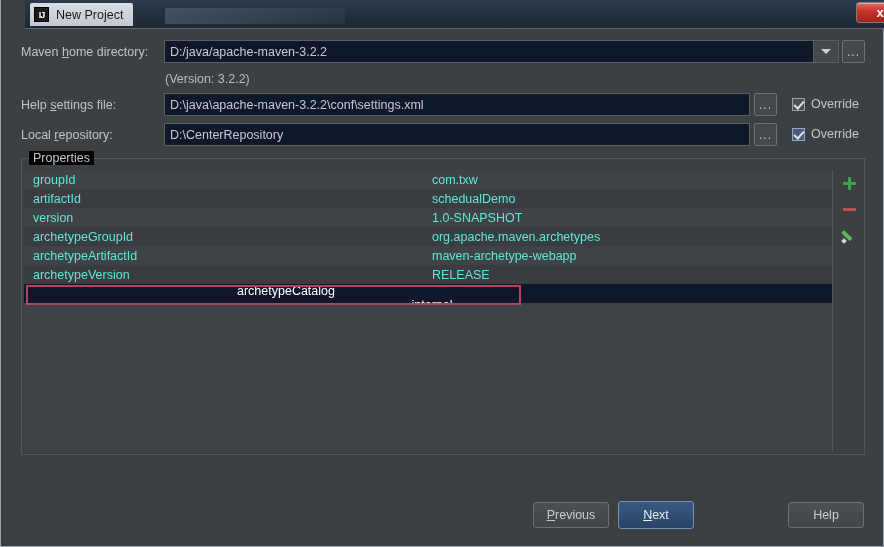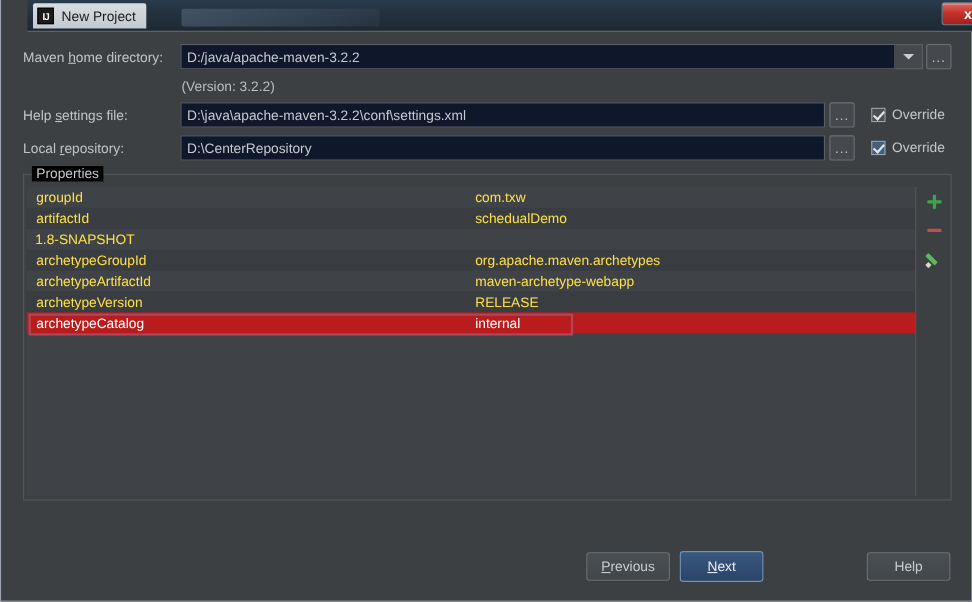--- a/index.html
+++ b/index.html
@@ -112,25 +112,25 @@
   .group-title{
     position:absolute;left:28px;top:151px;font-size:12.5px;color:#c3c8cd;
     background:#000000;padding:0 4px;
   }
   .table{
     position:absolute;left:23px;top:170px;width:808px;height:281px;
     overflow:hidden;
   }
   .trow{
     position:relative;height:19px;display:flex;align-items:center;
-    font-size:12.5px;color:#fde047;
+    font-size:12.5px;color:#5eead4;
   }
   .trow.odd{background:#3f4347;}
   .trow.even{background:#393d41;}
-  .trow.selected{background:#b91c1c;color:#ffffff;}
+  .trow.selected{background:#0f172a;color:#ffffff;flex-direction:column;}
   .tkey{width:400px;padding-left:9px;box-sizing:border-box;white-space:nowrap;overflow:hidden;}
   .tval{flex:1;padding-left:8px;box-sizing:border-box;white-space:nowrap;overflow:hidden;}
   .table-blank{background:#3f4347;}
   .vsep{
     position:absolute;left:831px;top:170px;width:1px;height:281px;background:#53585d;
   }
   
   .annot{
     position:absolute;left:25px;top:285px;width:495px;height:20px;
     box-sizing:border-box;border:2px solid #b0475a;pointer-events:none;
@@ -240,21 +240,22 @@
   <div class="table" id="properties-table">
       <div class="trow odd">
         <div class="tkey">groupId</div>
         <div class="tval">com.txw</div>
       </div>
       <div class="trow even">
         <div class="tkey">artifactId</div>
         <div class="tval">schedualDemo</div>
       </div>
       <div class="trow odd">
-        <div class="tval">1.8-SNAPSHOT</div>
+        <div class="tkey">version</div>
+        <div class="tval">1.0-SNAPSHOT</div>
       </div>
       <div class="trow even">
         <div class="tkey">archetypeGroupId</div>
         <div class="tval">org.apache.maven.archetypes</div>
       </div>
       <div class="trow odd">
         <div class="tkey">archetypeArtifactId</div>
         <div class="tval">maven-archetype-webapp</div>
       </div>
       <div class="trow even">

